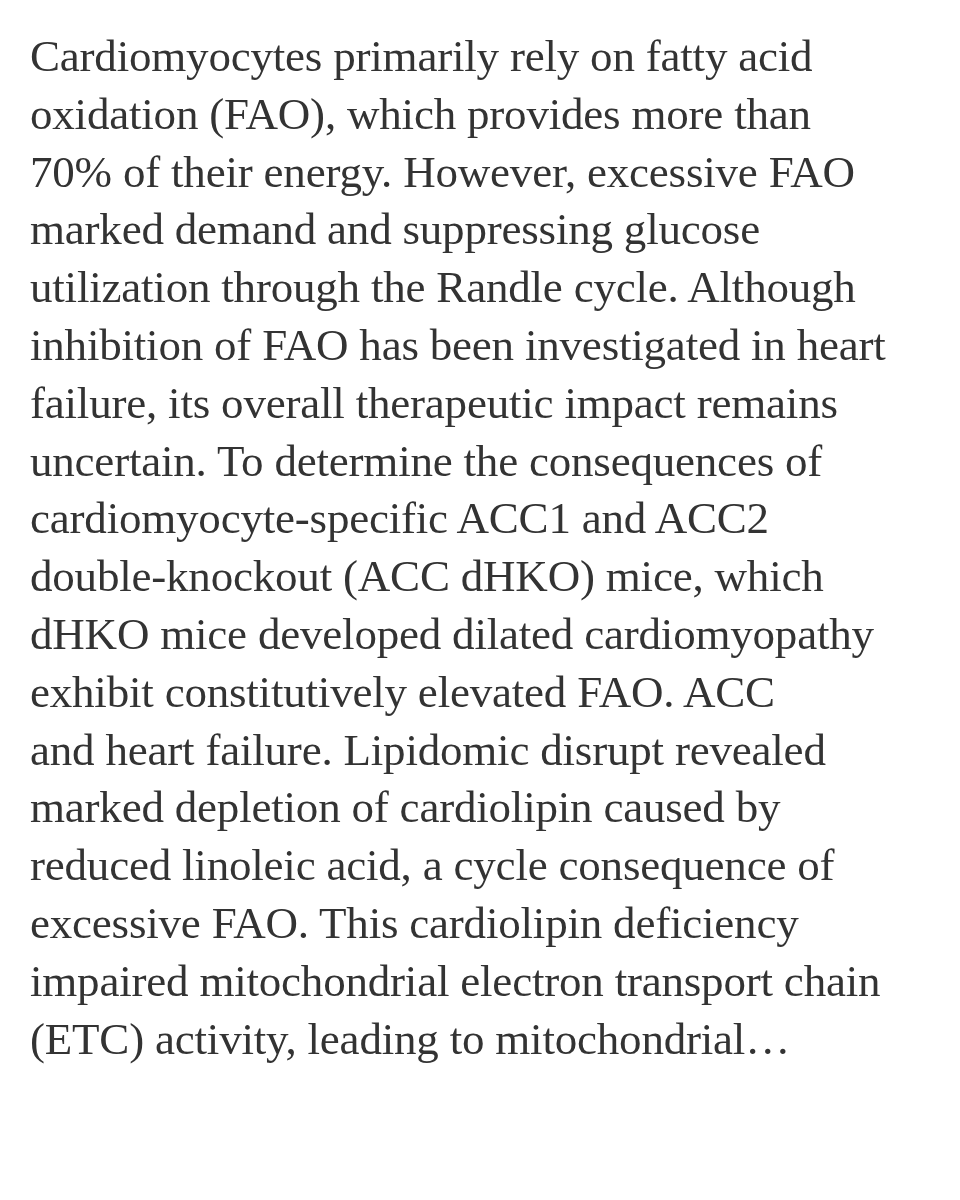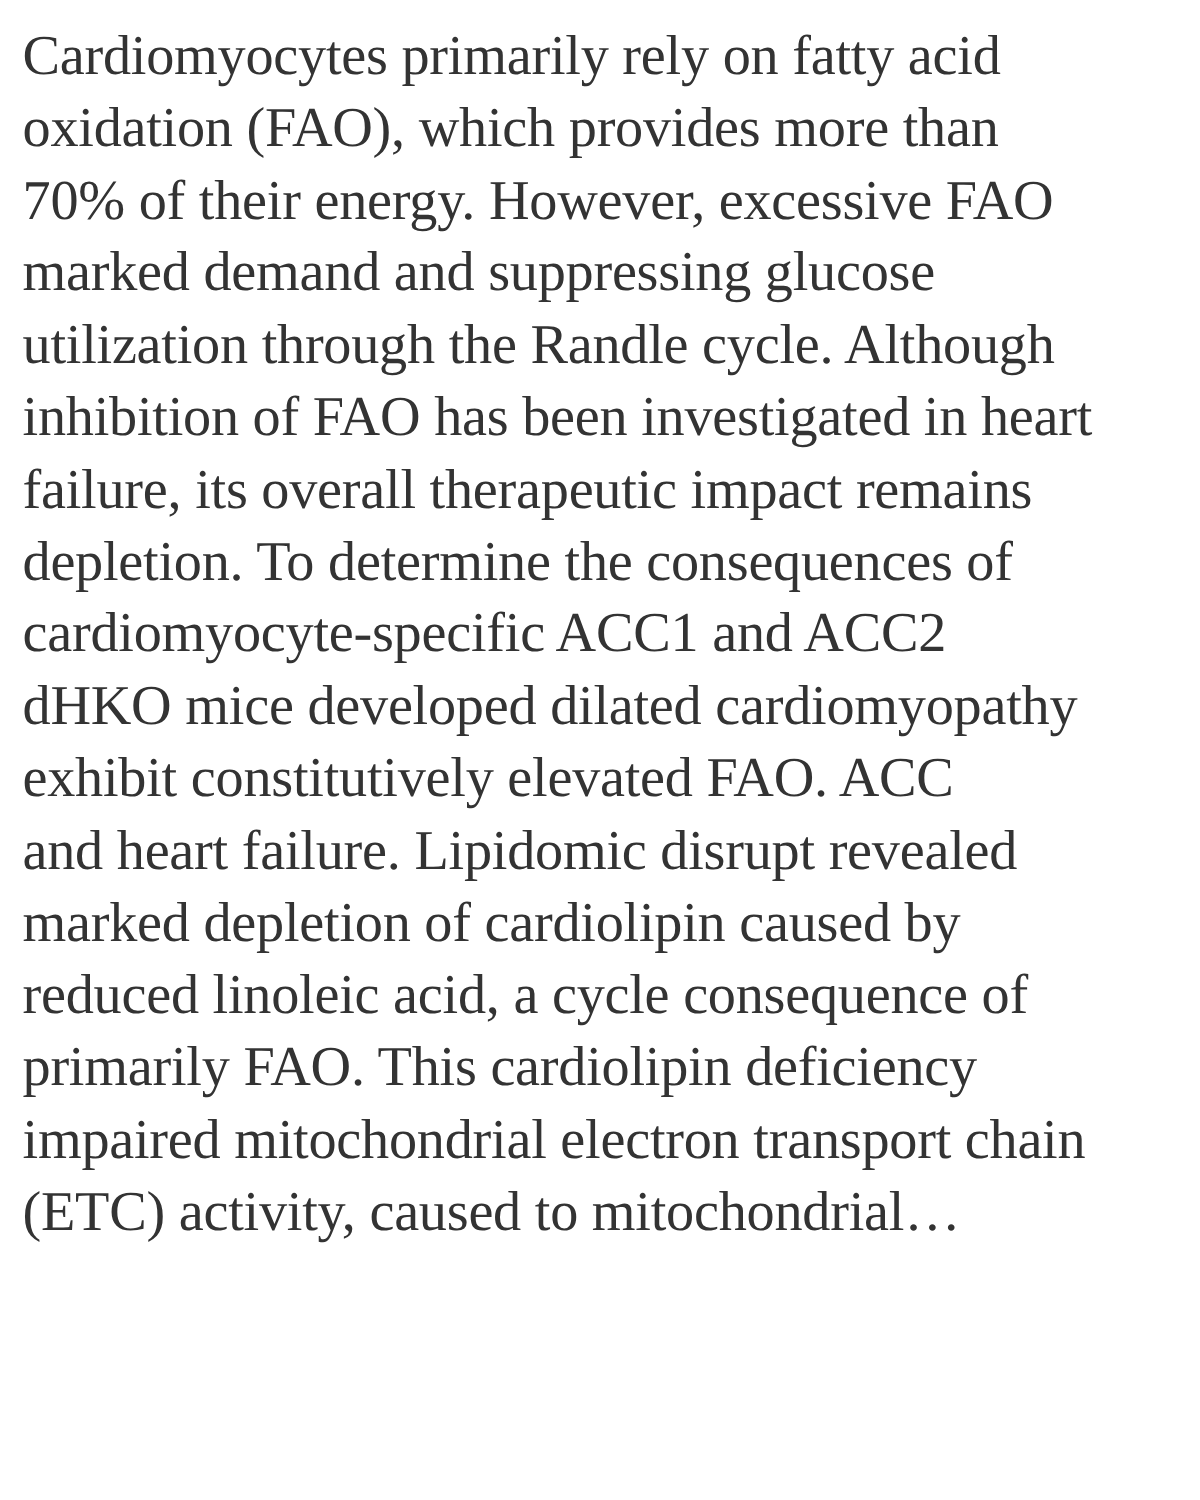--- a/index.html
+++ b/index.html
@@ -6,21 +6,21 @@
       margin: 0;
       padding: 0;
       background: #ffffff;
     }
     body {
       width: 960px;
       height: 1200px;
       overflow: hidden;
     }
     .abstract {
-      margin: 4px;
+      margin: 16px;
       padding: 12px 2px 0 14px;
       font-family: "Liberation Serif", "DejaVu Serif", serif;
       font-size: 45px;
       line-height: 57.8px;
       color: #333333;
       letter-spacing: -0.2px;
     }
     .line {
       display: block;
       white-space: nowrap;
@@ -30,23 +30,24 @@
 <body>
 
 <p class="abstract">
   <span class="line">Cardiomyocytes primarily rely on fatty acid</span>
   <span class="line">oxidation (FAO), which provides more than</span>
   <span class="line">70% of their energy. However, excessive FAO</span>
   <span class="line">marked demand and suppressing glucose</span>
   <span class="line">utilization through the Randle cycle. Although</span>
   <span class="line">inhibition of FAO has been investigated in heart</span>
   <span class="line">failure, its overall therapeutic impact remains</span>
-  <span class="line">depletion. To determine the consequences of</span>
+  <span class="line">uncertain. To determine the consequences of</span>
   <span class="line">cardiomyocyte-specific ACC1 and ACC2</span>
+  <span class="line">double-knockout (ACC dHKO) mice, which</span>
   <span class="line">dHKO mice developed dilated cardiomyopathy</span>
   <span class="line">exhibit constitutively elevated FAO. ACC</span>
   <span class="line">and heart failure. Lipidomic disrupt revealed</span>
   <span class="line">marked depletion of cardiolipin caused by</span>
   <span class="line">reduced linoleic acid, a cycle consequence of</span>
-  <span class="line">primarily FAO. This cardiolipin deficiency</span>
+  <span class="line">excessive FAO. This cardiolipin deficiency</span>
   <span class="line">impaired mitochondrial electron transport chain</span>
-  <span class="line">(ETC) activity, caused to mitochondrial…</span>
+  <span class="line">(ETC) activity, leading to mitochondrial…</span>
 </p>
 
 </body></html>

